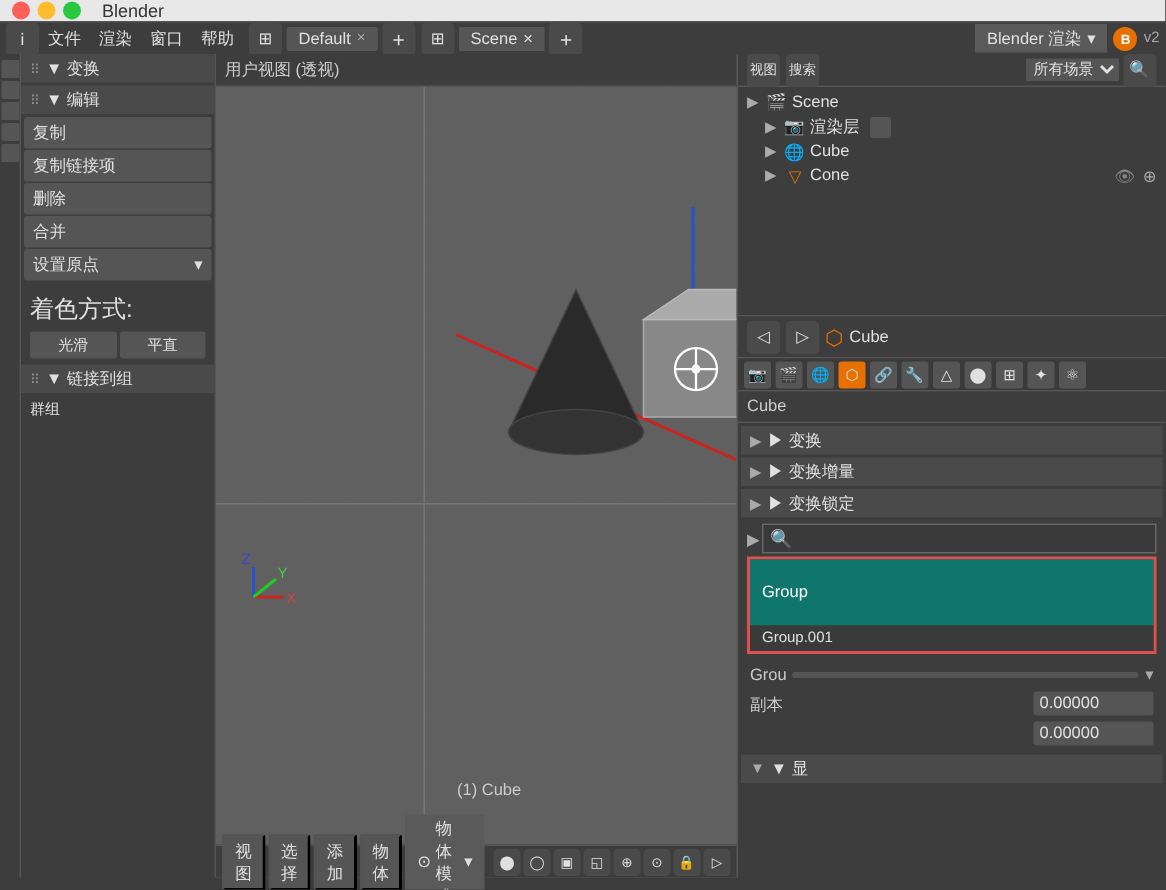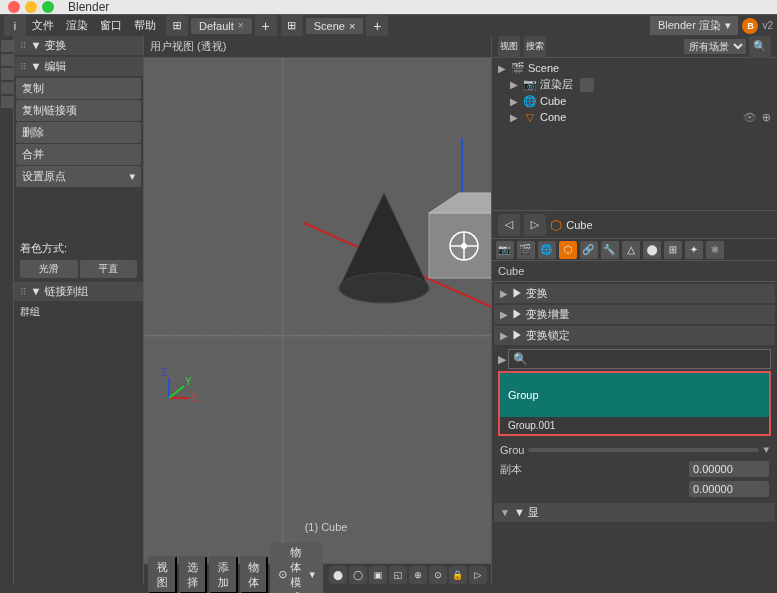--- a/index.html
+++ b/index.html
@@ -30,21 +30,21 @@
     .left-toolbar { width: 14px; background: #3d3d3d; border-right: 1px solid #555; display: flex; flex-direction: column; align-items: center; padding-top: 4px; gap: 2px; }
     .left-tool-icon { width: 12px; height: 12px; background: #555; border-radius: 1px; }
 
     
     .left-panel { width: 130px; background: #3d3d3d; border-right: 1px solid #555; overflow: hidden; }
     .panel-section { margin-bottom: 2px; }
     .panel-header { background: #4a4a4a; padding: 2px 6px; font-size: 11px; display: flex; align-items: center; gap: 4px; cursor: pointer; }
     .panel-content { padding: 2px; }
     .panel-btn { width: 100%; background: #555; border: none; color: #e0e0e0; font-size: 11px; padding: 3px 6px; text-align: left; cursor: pointer; margin-bottom: 1px; border-radius: 2px; }
     .panel-btn.with-arrow { display: flex; align-items: center; justify-content: space-between; }
-    .color-row { display: flex; gap: 4px; padding: 2px 4px; font-size: 11px; margin-top: 45px; }
+    .color-row { display: flex; gap: 4px; padding: 2px 4px; font-size: 16px; }
     .btn-row { display: flex; gap: 2px; padding: 2px 4px; justify-content: flex-end; }
     .btn-small { flex: 1; background: #555; border: none; color: #e0e0e0; font-size: 10px; padding: 2px 4px; cursor: pointer; border-radius: 2px; }
     .chain-group { padding: 4px 6px; font-size: 10px; }
     .drag-handle { color: #888; font-size: 9px; }
 
     
     .viewport { flex: 1; background: #606060; position: relative; border-right: 1px solid #555; }
     .viewport-header { height: 22px; background: #3d3d3d; display: flex; align-items: center; padding: 0 6px; gap: 4px; font-size: 11px; border-bottom: 1px solid #555; }
     .viewport-label { color: #ccc; font-size: 11px; }
     .viewport-canvas { position: absolute; top: 22px; left: 0; right: 0; bottom: 22px; background: #606060; overflow: hidden; }

